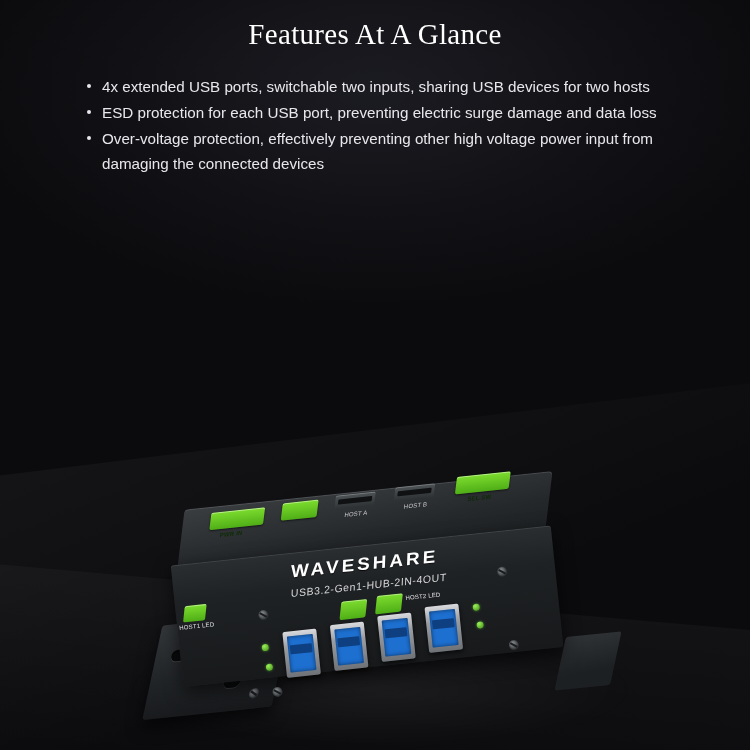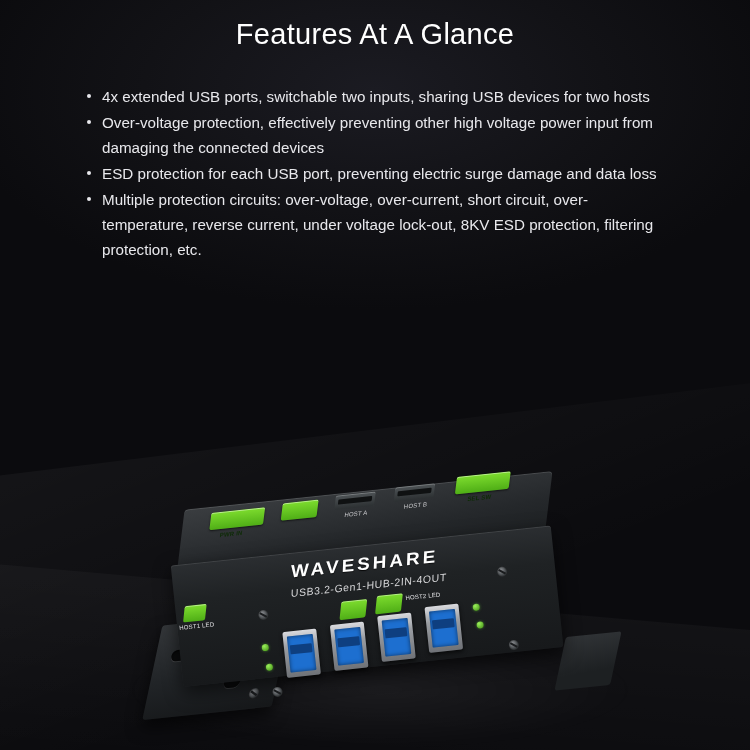--- a/index.html
+++ b/index.html
@@ -44,27 +44,27 @@
     transform: rotate(5deg);
     pointer-events: none;
   }
   .title {
     text-align: center;
     color: #ffffff;
     font-size: 29px;
     font-weight: 400;
     letter-spacing: 0.3px;
     padding-top: 6px;
-    font-family: Liberation Sans, sans-serif;
+    font-family: Liberation Serif, serif;
     margin-top: 12px;
   }
   .features {
     position: absolute;
     left: 86px;
-    top: 84px;
+    top: 74px;
     width: 588px;
     margin: 0;
     padding: 0;
     list-style: none;
   }
   .features li {
     position: relative;
     color: #e8e8ec;
     font-size: 15.2px;
     line-height: 25px;
@@ -303,23 +303,22 @@
 
 <div class="page">
 
   <div class="sheen-a"></div>
   <div class="sheen-b"></div>
 
   <h1 class="title">Features At A Glance</h1>
 
   <ul class="features">
     <li>4x extended USB ports, switchable two inputs, sharing USB devices for two hosts</li>
+    <li>ESD protection for each USB port, preventing electric surge damage and data loss</li>
     <li>Over-voltage protection, effectively preventing other high voltage power input from damaging the connected devices</li>
-    <li>ESD protection for each USB port, preventing electric surge damage and data loss</li>
-    <li>Multiple protection circuits: over-voltage, over-current, short circuit, over-temperature, reverse current, under voltage lock-out, 8KV ESD protection, filtering protection, etc.</li>
   </ul>
 
   <div class="product">
     <div class="floor-glow"></div>
 
     <div class="bracket">
       <div class="bracket-hole" style="left:16px; top:26px;"></div>
       <div class="bracket-hole" style="left:46px; top:42px;"></div>
       <div class="bracket-hole" style="left:76px; top:58px;"></div>
       <div class="screw" style="left:100px; top:14px;"></div>

